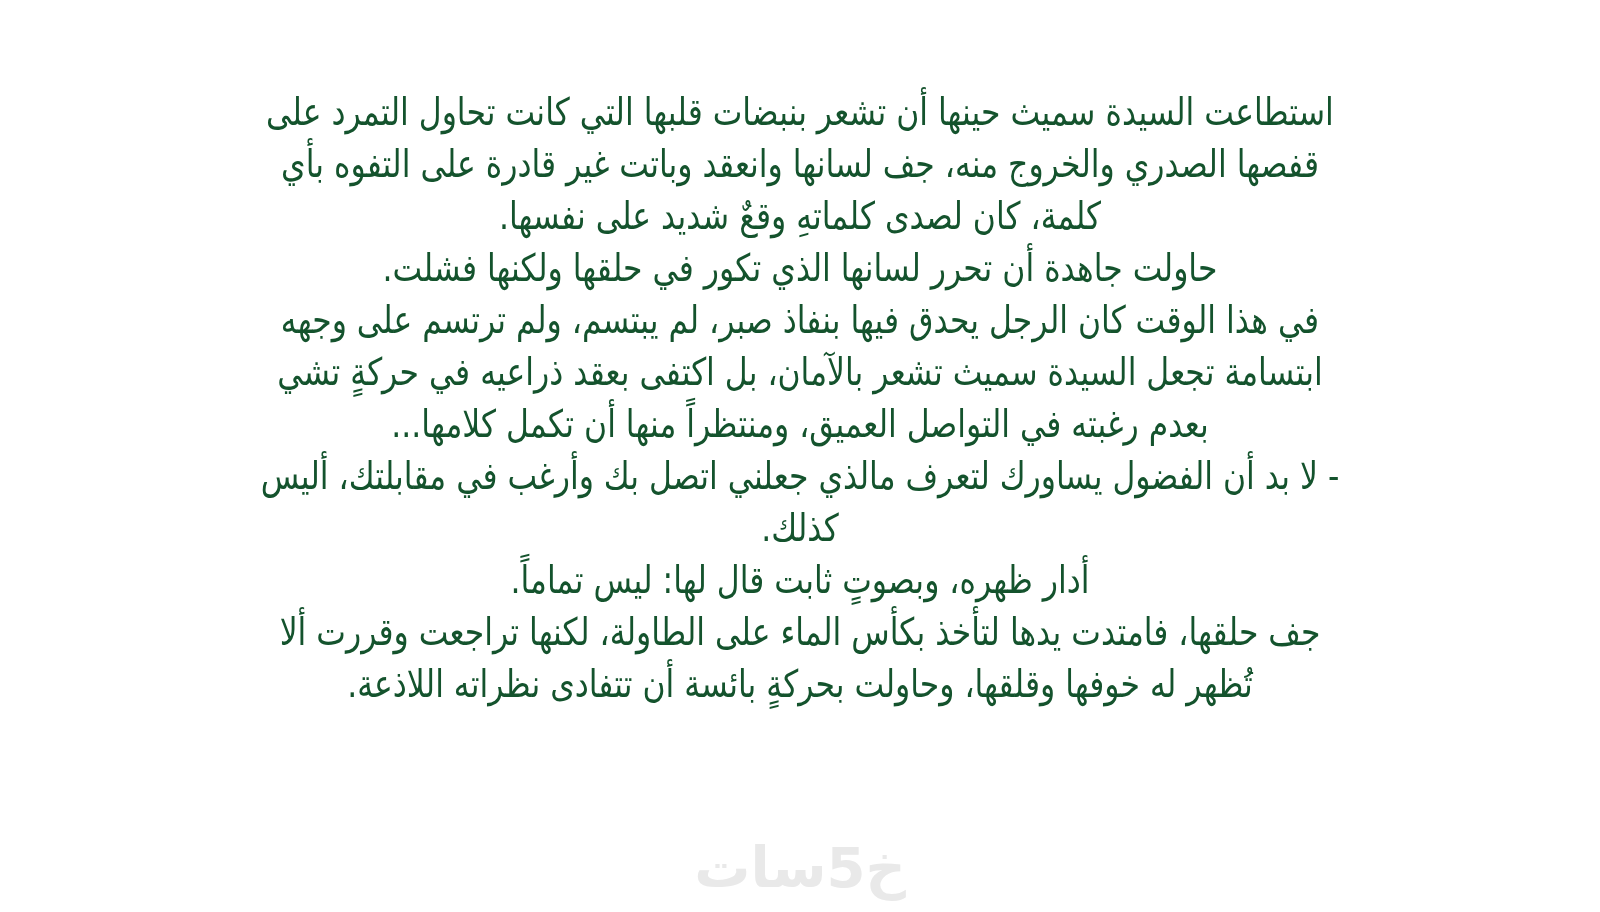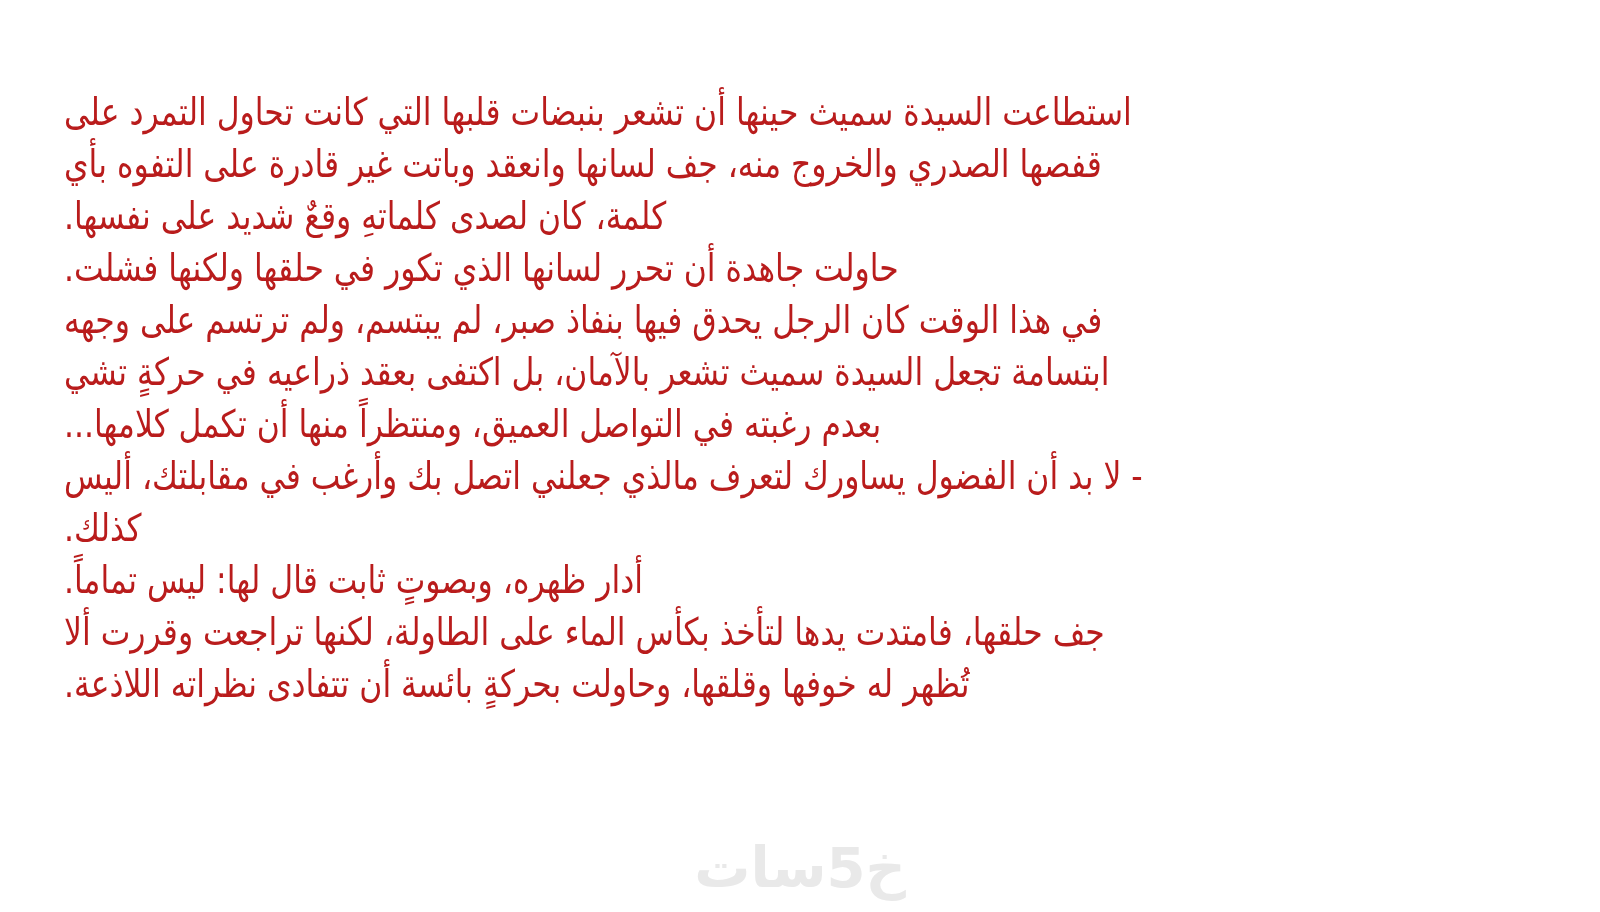--- a/index.html
+++ b/index.html
@@ -10,23 +10,23 @@
   .page {
     position: relative;
     width: 1600px;
     height: 912px;
     background: #ffffff;
     overflow: hidden;
     font-family: "DejaVu Sans", sans-serif;
   }
   .story {
     direction: rtl;
-    text-align: left;
+    text-align: center;
     padding-top: 86px;
-    color: #b91c1c;
+    color: #14532d;
     font-size: 38px;
     font-stretch: condensed;
   }
   .story .line {
     height: 52px;
     line-height: 52px;
     white-space: nowrap;
     transform: scaleX(0.92);
     transform-origin: 50% 50%;
   }

